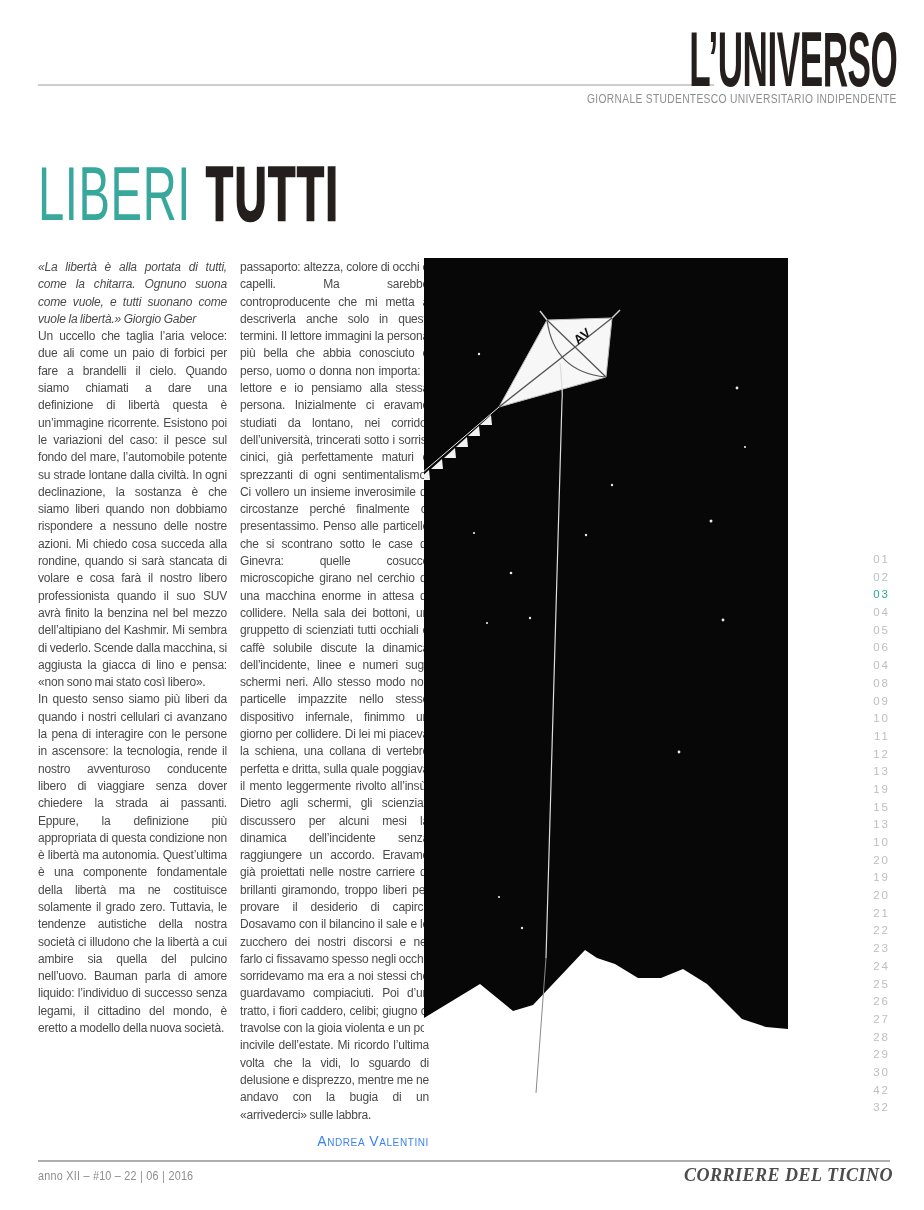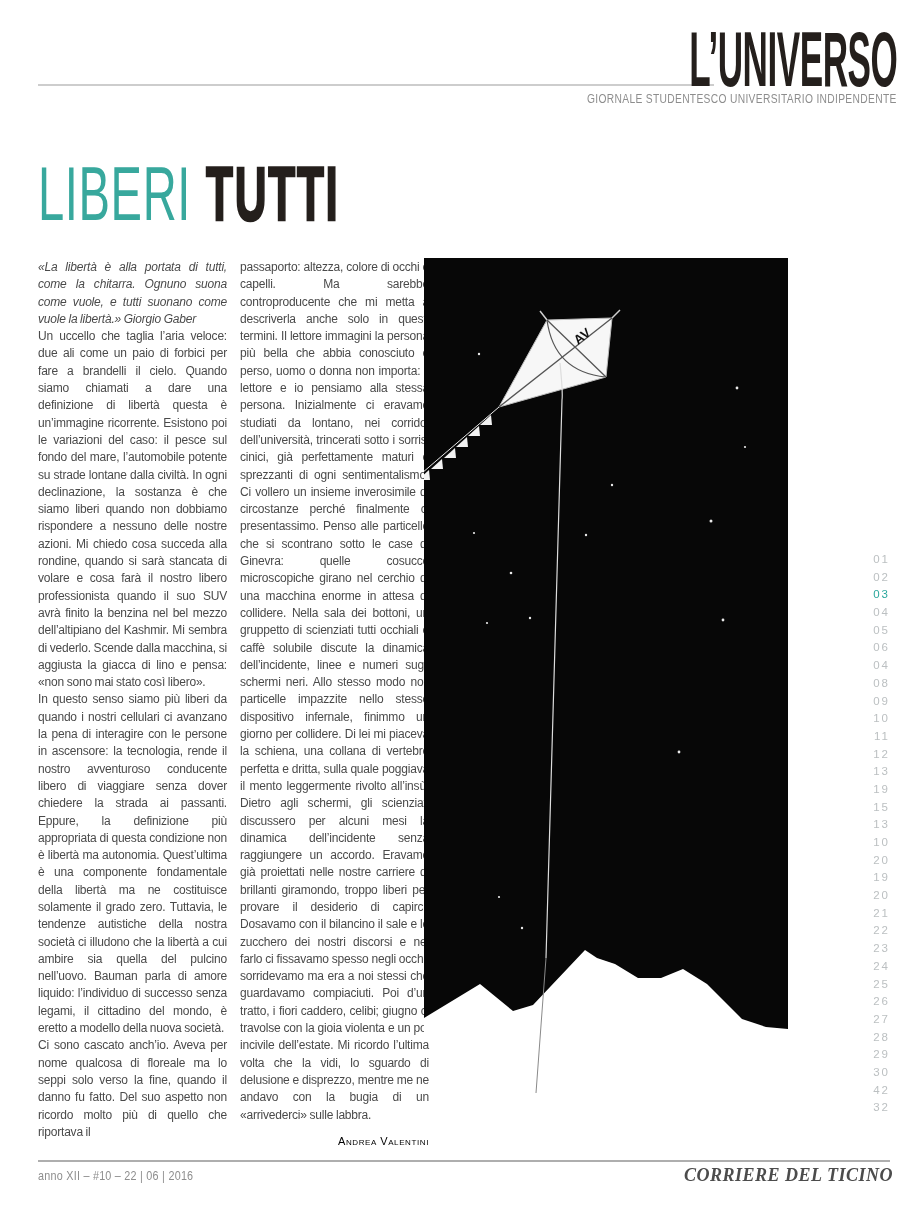--- a/index.html
+++ b/index.html
@@ -38,22 +38,22 @@
     position:absolute; top:259px; width:189px;
     font-size:12px; line-height:17.3px; color:#4a4a4a;
     text-align:justify; hyphens:auto; -webkit-hyphens:auto;
     word-spacing:-0.4px; letter-spacing:-0.2px;
   }
   .col-left  { left:38px; }
   .col-right { left:240px; }
   .intro-quote { font-style:italic; margin:0 0 17px 0; }
   .col p { margin:0; }
   .byline {
-    margin-top:9px; text-align:right; color:#000000;
-    font-variant:small-caps; font-size:11px; letter-spacing:0.6px;
+    margin-top:9px; text-align:right; color:#3b82f6;
+    font-variant:small-caps; font-size:14px; letter-spacing:0.6px;
   }
   
   .illustration { position:absolute; left:424px; top:258px; width:364px; height:835px; }
   .illustration svg { display:block; }
   
   .line-numbers {
     position:absolute; left:850px; top:551px; width:40px; text-align:right;
     font-family:Liberation Sans, sans-serif; font-size:11.5px;
     line-height:17.7px; letter-spacing:2px; color:#bcc0c2;
   }
@@ -79,21 +79,20 @@
 <h1 class="masthead-title">L’UNIVERSO</h1>
 <div class="masthead-subtitle">GIORNALE STUDENTESCO UNIVERSITARIO INDIPENDENTE</div>
 
 <div class="headline-liberi">LIBERI</div>
 <div class="headline-tutti">TUTTI</div>
 
 <div class="col col-left">
   <p class="intro-quote">«La libertà è alla portata di tutti, come la chitarra. Ognuno suona come vuole, e tutti suonano come vuole la libertà.» Giorgio Gaber</p>
   <p>Un uccello che taglia l’aria veloce: due ali come un paio di forbici per fare a brandelli il cielo. Quando siamo chiamati a dare una definizione di libertà questa è un’immagine ricorrente. Esistono poi le variazioni del caso: il pesce sul fondo del mare, l’automobile potente su strade lontane dalla civiltà. In ogni declinazione, la sostanza è che siamo liberi quando non dobbiamo rispondere a nessuno delle nostre azioni. Mi chiedo cosa succeda alla rondine, quando si sarà stancata di volare e cosa farà il nostro libero professionista quando il suo SUV avrà finito la benzina nel bel mezzo dell’altipiano del Kashmir. Mi sembra di vederlo. Scende dalla macchina, si aggiusta la giacca di lino e pensa: «non sono mai stato così libero».</p>
   <p>In questo senso siamo più liberi da quando i nostri cellulari ci avanzano la pena di interagire con le persone in ascensore: la tecnologia, rende il nostro avventuroso conducente libero di viaggiare senza dover chiedere la strada ai passanti. Eppure, la definizione più appropriata di questa condizione non è libertà ma autonomia. Quest’ultima è una componente fondamentale della libertà ma ne costituisce solamente il grado zero. Tuttavia, le tendenze autistiche della nostra società ci illudono che la libertà a cui ambire sia quella del pulcino nell’uovo. Bauman parla di amore liquido: l’individuo di successo senza legami, il cittadino del mondo, è eretto a modello della nuova società.</p>
-  <p>Ci sono cascato anch’io. Aveva per nome qualcosa di floreale ma lo seppi solo verso la fine, quando il danno fu fatto. Del suo aspetto non ricordo molto più di quello che riportava il</p>
 </div>
 
 <div class="col col-right">
   <p>passaporto: altezza, colore di occhi e capelli. Ma sarebbe controproducente che mi metta a descriverla anche solo in questi termini. Il lettore immagini la persona più bella che abbia conosciuto e perso, uomo o donna non importa: il lettore e io pensiamo alla stessa persona. Inizialmente ci eravamo studiati da lontano, nei corridoi dell’università, trincerati sotto i sorrisi cinici, già perfettamente maturi e sprezzanti di ogni sentimentalismo. Ci vollero un insieme inverosimile di circostanze perché finalmente ci presentassimo. Penso alle particelle che si scontrano sotto le case di Ginevra: quelle cosucce microscopiche girano nel cerchio di una macchina enorme in attesa di collidere. Nella sala dei bottoni, un gruppetto di scienziati tutti occhiali e caffè solubile discute la dinamica dell’incidente, linee e numeri sugli schermi neri. Allo stesso modo noi, particelle impazzite nello stesso dispositivo infernale, finimmo un giorno per collidere. Di lei mi piaceva la schiena, una collana di vertebre perfetta e dritta, sulla quale poggiava il mento leggermente rivolto all’insù. Dietro agli schermi, gli scienziati discussero per alcuni mesi la dinamica dell’incidente senza raggiungere un accordo. Eravamo già proiettati nelle nostre carriere di brillanti giramondo, troppo liberi per provare il desiderio di capirci. Dosavamo con il bilancino il sale e lo zucchero dei nostri discorsi e nel farlo ci fissavamo spesso negli occhi: sorridevamo ma era a noi stessi che guardavamo compiaciuti. Poi d’un tratto, i fiori caddero, celibi; giugno ci travolse con la gioia violenta e un po’ incivile dell’estate. Mi ricordo l’ultima volta che la vidi, lo sguardo di delusione e disprezzo, mentre me ne andavo con la bugia di un «arrivederci» sulle labbra.</p>
   <div class="byline">Andrea Valentini</div>
 </div>
 
 <div class="illustration">
   <svg width="364" height="835" viewBox="0 0 364 835" xmlns="http://www.w3.org/2000/svg">
 

